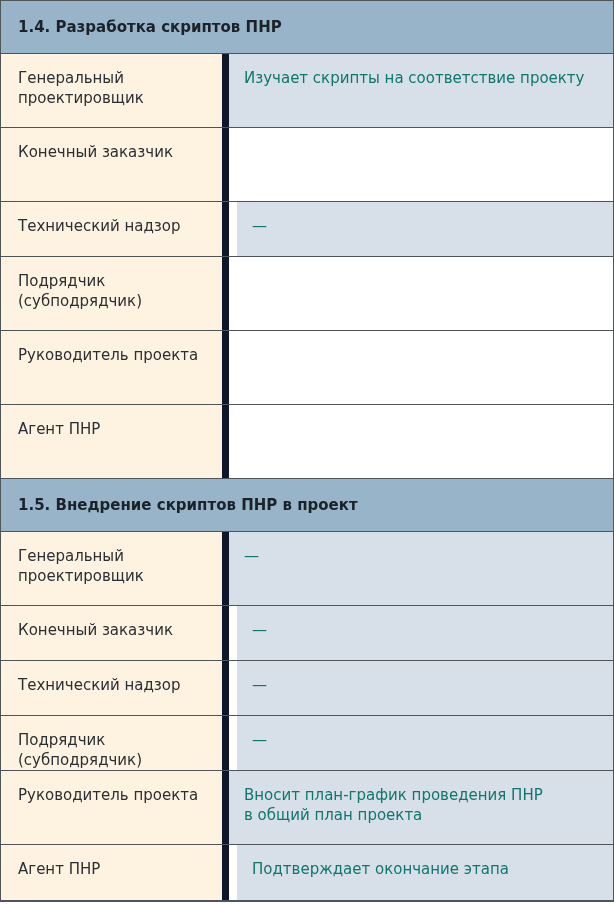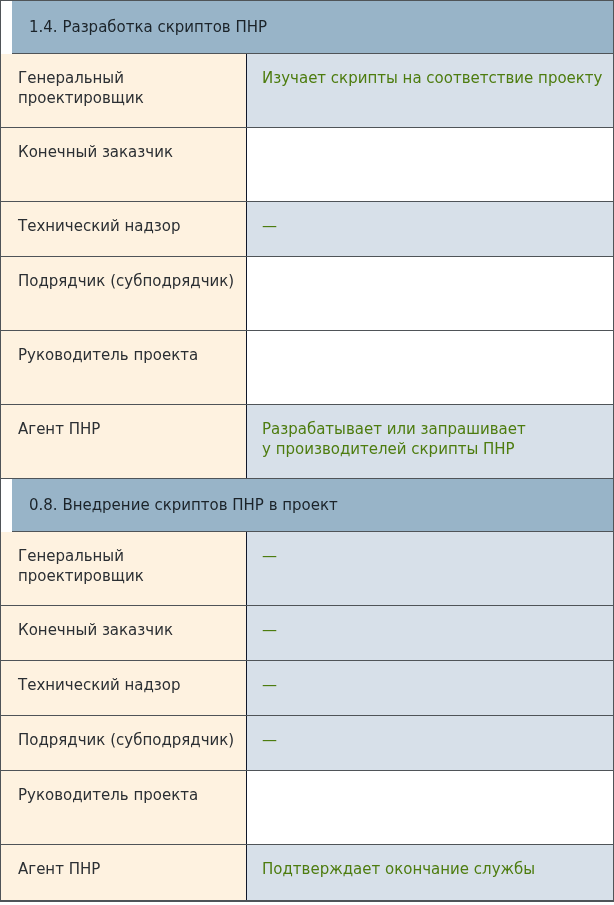--- a/index.html
+++ b/index.html
@@ -1,24 +1,24 @@
 <!DOCTYPE html>
 <html><head>
 <meta charset="utf-8">
 <style>
   html, body { margin:0; padding:0; background:#ffffff; }
   body { width:614px; height:905px; overflow:hidden; font-family:"DejaVu Sans","Liberation Sans",sans-serif; }
   .tbl { position:absolute; left:0; top:0; width:612px; border:1px solid #4f5458; border-bottom:2px solid #4f5458; }
-  .hdr { background:#98b4c8; height:53px; border-bottom:1px solid #4f5458; display:flex; align-items:center; padding-left:17px; font-weight:normal; font-size:15px; color:#1b2329; box-sizing:border-box;margin-left:11px; }
+  .hdr { background:#98b4c8; height:53px; border-bottom:1px solid #4f5458; display:flex; align-items:center; padding-left:17px; font-weight:bold; font-size:15px; color:#1b2329; box-sizing:border-box; }
   .row { display:flex; border-bottom:1px solid #4f5458; box-sizing:border-box; }
   .row.last { border-bottom:none; }
-  .c1 { width:246px; background:#fef2e0; border-right:1px solid #0f172a; padding:15px 10px 0 17px; box-sizing:border-box; font-size:15px; line-height:19.5px; color:#2b2f33; }
-  .c2 { flex:1; background:#d7e0e9; padding:15px 10px 0 15px; box-sizing:border-box; font-size:15px; line-height:19.5px; color:#4d7c0f; white-space:pre-line; }
+  .c1 { width:228px; background:#fef2e0; border-right:7px solid #0f172a; padding:15px 10px 0 17px; box-sizing:border-box; font-size:15px; line-height:19.5px; color:#2b2f33; }
+  .c2 { flex:1; background:#d7e0e9; padding:15px 10px 0 15px; box-sizing:border-box; font-size:15px; line-height:19.5px; color:#0f766e; white-space:pre-line; }
   .h75 { height:74px; }
-  .h55 { height:55px; }
+  .h55 { height:55px;gap:8px; }
 </style>
 </head>
 <body>
 
 <div class="tbl">
   <div class="hdr">1.4. Разработка скриптов ПНР</div>
   <div class="row h75">
     <div class="c1">Генеральный проектировщик</div>
     <div class="c2">Изучает скрипты на соответствие проекту</div>
   </div>
@@ -30,41 +30,41 @@
     <div class="c2">—</div>
   </div>
   <div class="row h75">
     <div class="c1">Подрядчик (субподрядчик)</div>
   </div>
   <div class="row h75">
     <div class="c1">Руководитель проекта</div>
   </div>
   <div class="row h75">
     <div class="c1">Агент ПНР</div>
-    <div class="c2">Разрабатывает или запрашивает
-у производителей скрипты ПНР</div>
   </div>
 
-  <div class="hdr">0.8. Внедрение скриптов ПНР в проект</div>
+  <div class="hdr">1.5. Внедрение скриптов ПНР в проект</div>
   <div class="row h75">
     <div class="c1">Генеральный проектировщик</div>
     <div class="c2">—</div>
   </div>
   <div class="row h55">
     <div class="c1">Конечный заказчик</div>
     <div class="c2">—</div>
   </div>
   <div class="row h55">
     <div class="c1">Технический надзор</div>
     <div class="c2">—</div>
   </div>
   <div class="row h55">
     <div class="c1">Подрядчик (субподрядчик)</div>
     <div class="c2">—</div>
   </div>
   <div class="row h75">
     <div class="c1">Руководитель проекта</div>
+    <div class="c2">Вносит план-график проведения ПНР
+в общий план проекта</div>
   </div>
   <div class="row h55 last">
     <div class="c1">Агент ПНР</div>
-    <div class="c2">Подтверждает окончание службы</div>
+    <div class="c2">Подтверждает окончание этапа</div>
   </div>
 </div>
 
 </body></html>

